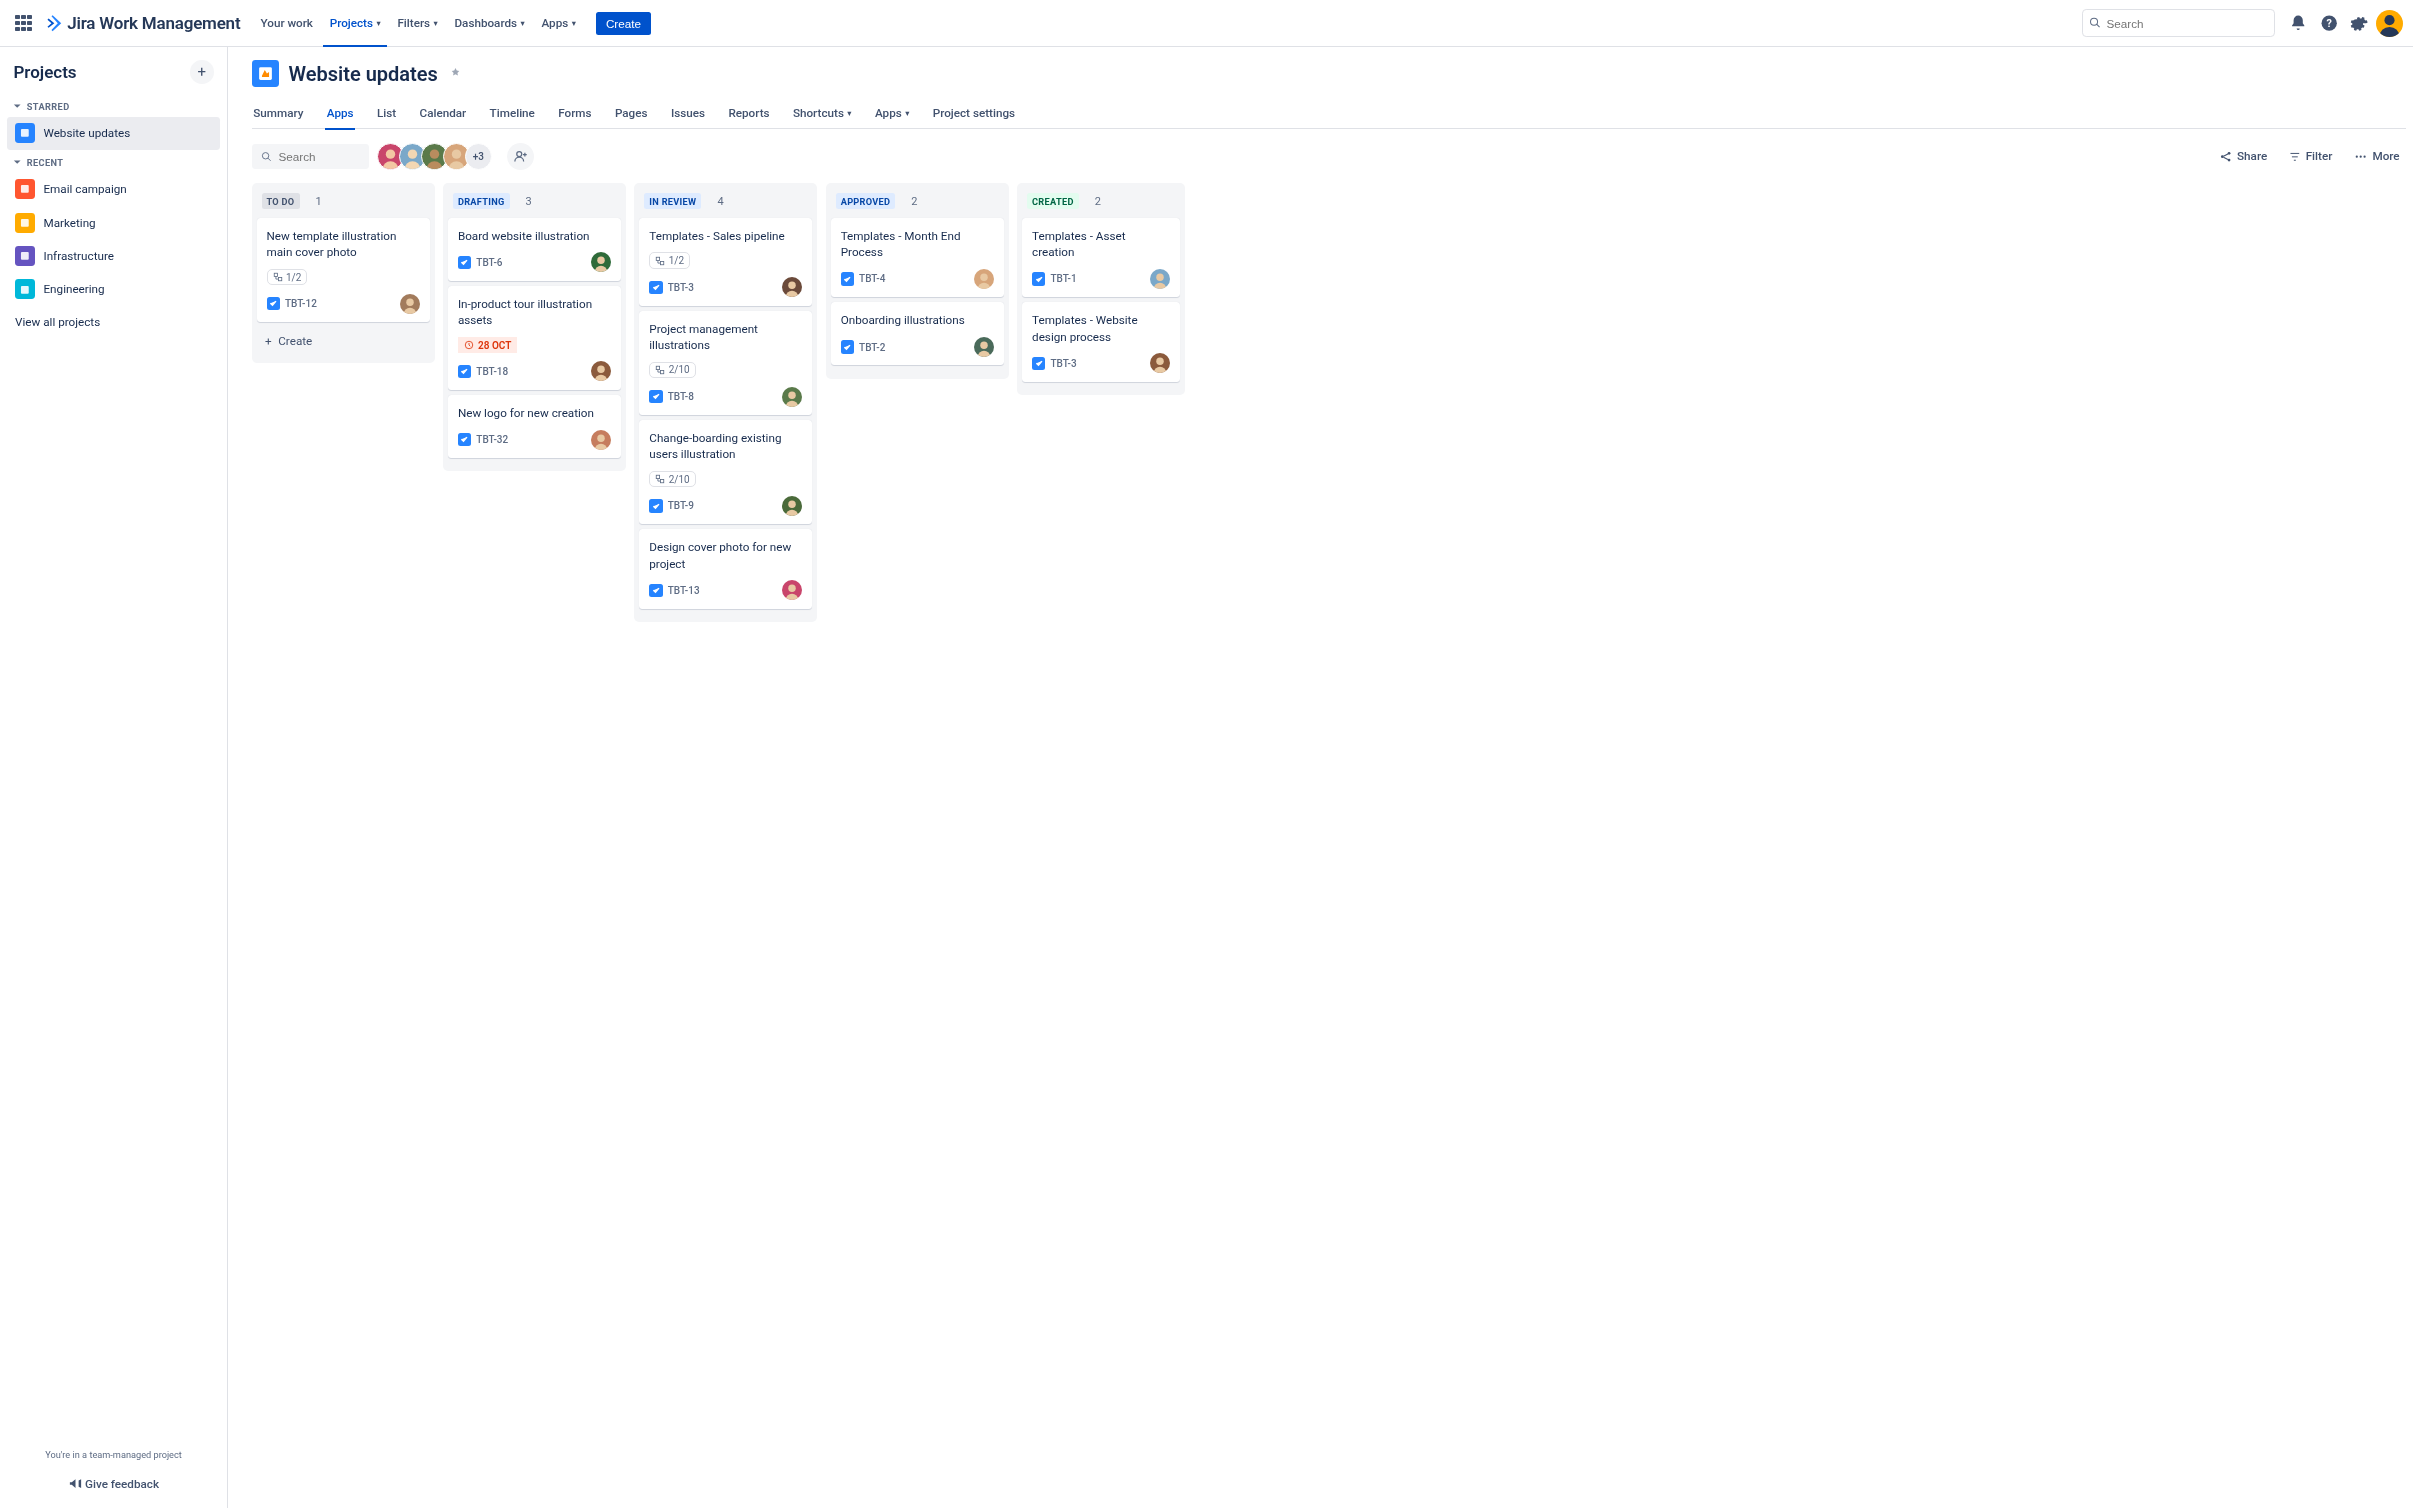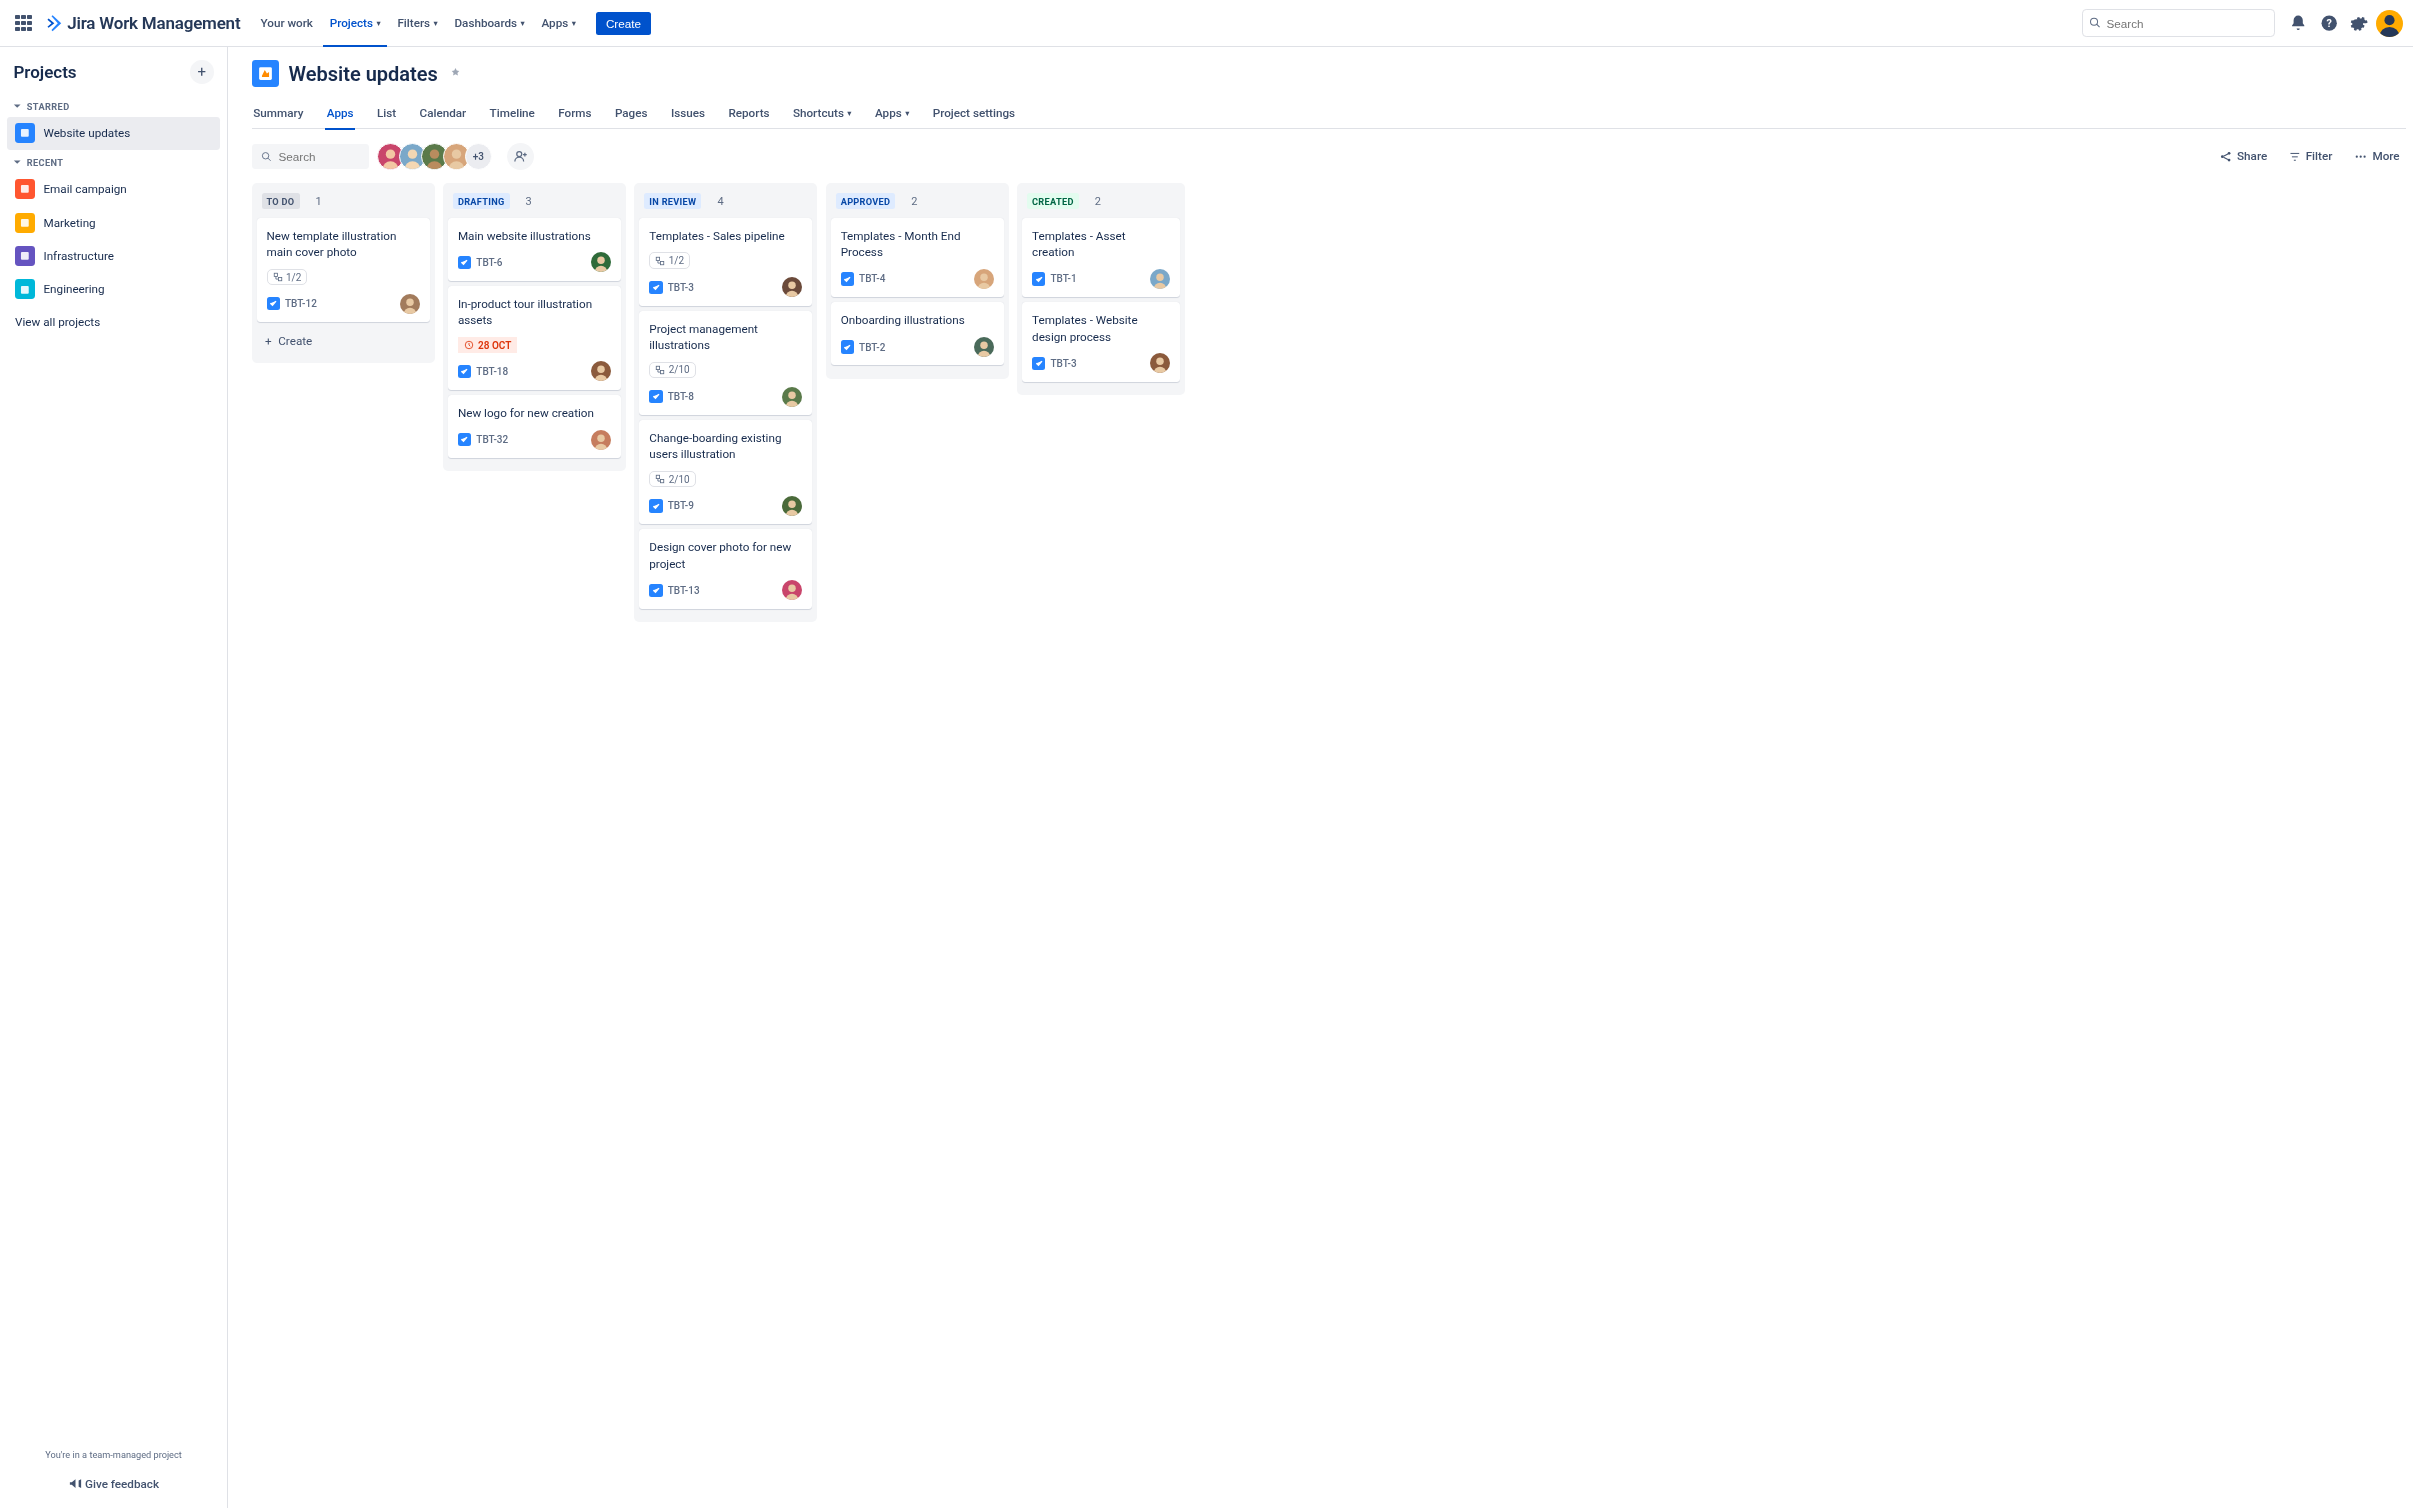--- a/index.html
+++ b/index.html
@@ -399,21 +399,21 @@
             <span>+</span>
             <span>Create</span>
           </div>
         </div>
         <div class="column">
           <div class="col-head">
             <span class="col-badge" style="background:#DEEBFF;color:#0747A6">DRAFTING</span>
             <span class="col-count">3</span>
           </div>
           <div class="card">
-            <div class="card-title">Main website illustrations</div>
+            <div class="card-title">Board website illustration</div>
             <div class="card-foot">
               <div class="card-left">
                 <div class="issue-type">
                   <svg width="8.4" height="8.4" viewBox="0 0 12 12">
                     <path fill="#fff" d="M2 6l3 3 5-6" stroke="#fff" stroke-width="2"></path>
                   </svg>
                 </div>
                 <span class="issue-key">TBT-6</span>
               </div>
               <div class="card-av" style="background:#2f6b3a">

